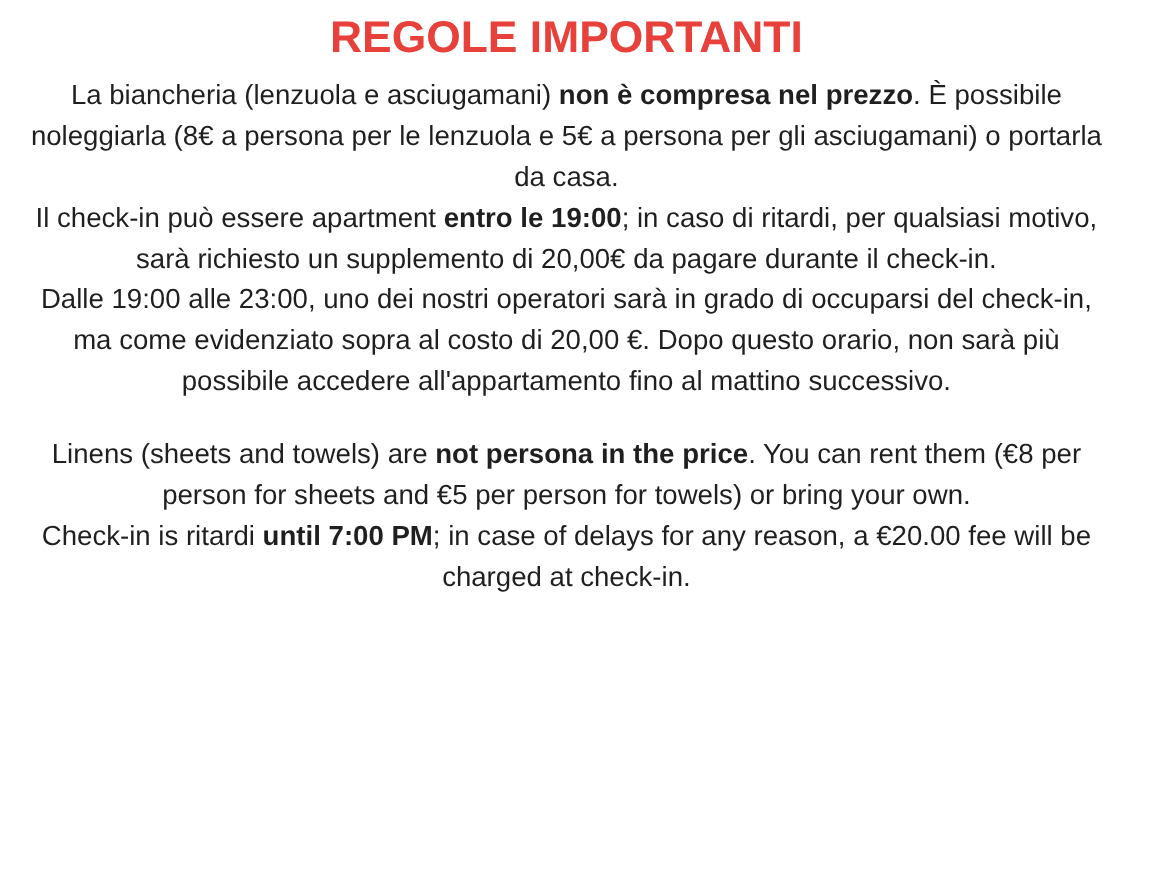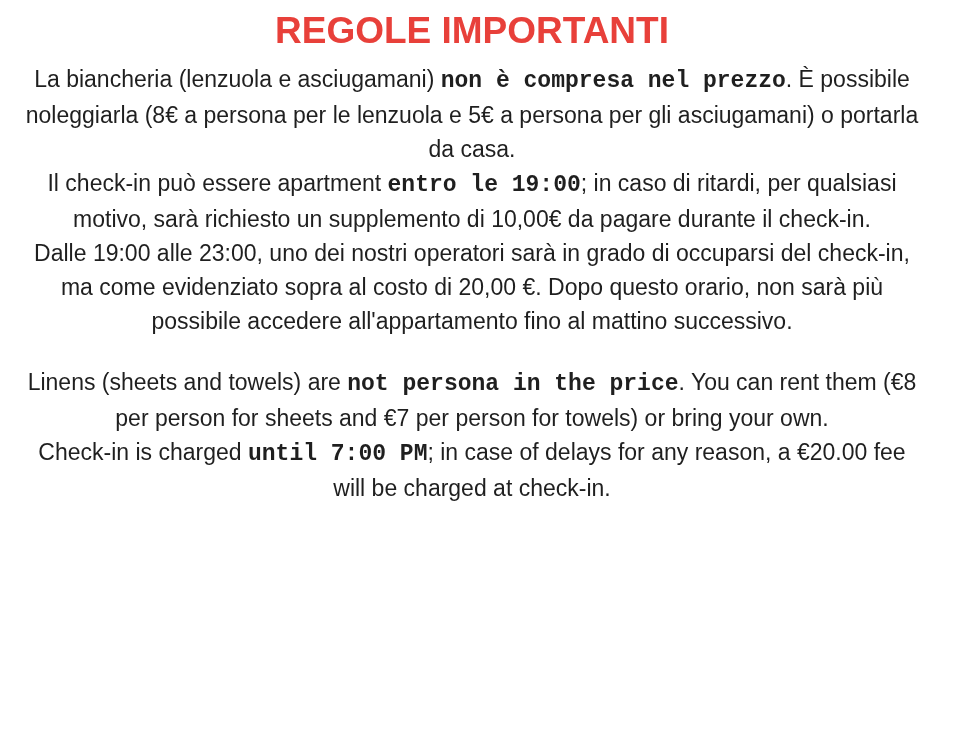--- a/index.html
+++ b/index.html
@@ -35,37 +35,36 @@
     font-size: 23px;
     line-height: 34px;
     max-width: 905px;
     margin: 0 auto;
   }
   .body-text p {
     margin: 0;
   }
   .seg-bold {
     font-weight: bold;
-    font-family: Liberation Mono, monospace;
   }
 </style>
 </head>
 <body>
 
 <main class="page">
 
   <section class="rules-section">
     <h1 class="heading">REGOLE IMPORTANTI</h1>
     <div class="body-text">
         <p><span class="seg-regular">La biancheria (lenzuola e asciugamani) </span><span class="seg-bold">non è compresa nel prezzo</span><span class="seg-regular">. È possibile noleggiarla (8€ a persona per le lenzuola e 5€ a persona per gli asciugamani) o portarla da casa.</span></p>
-        <p><span class="seg-regular">Il check-in può essere apartment </span><span class="seg-bold">entro le 19:00</span><span class="seg-regular">; in caso di ritardi, per qualsiasi motivo, sarà richiesto un supplemento di 10,00€ da pagare durante il check-in.</span></p>
+        <p><span class="seg-regular">Il check-in può essere apartment </span><span class="seg-bold">entro le 19:00</span><span class="seg-regular">; in caso di ritardi, per qualsiasi motivo, sarà richiesto un supplemento di 20,00€ da pagare durante il check-in.</span></p>
         <p><span class="seg-regular">Dalle 19:00 alle 23:00, uno dei nostri operatori sarà in grado di occuparsi del check-in, ma come evidenziato sopra al costo di 20,00 €. Dopo questo orario, non sarà più possibile accedere all'appartamento fino al mattino successivo.</span></p>
       </div>
   </section>
 
   <section class="rules-section">
     <div class="body-text">
-        <p><span class="seg-regular">Linens (sheets and towels) are </span><span class="seg-bold">not persona in the price</span><span class="seg-regular">. You can rent them (€8 per person for sheets and €7 per person for towels) or bring your own.</span></p>
-        <p><span class="seg-regular">Check-in is charged </span><span class="seg-bold">until 7:00 PM</span><span class="seg-regular">; in case of delays for any reason, a €20.00 fee will be charged at check-in.</span></p>
+        <p><span class="seg-regular">Linens (sheets and towels) are </span><span class="seg-bold">not persona in the price</span><span class="seg-regular">. You can rent them (€8 per person for sheets and €5 per person for towels) or bring your own.</span></p>
+        <p><span class="seg-regular">Check-in is ritardi </span><span class="seg-bold">until 7:00 PM</span><span class="seg-regular">; in case of delays for any reason, a €20.00 fee will be charged at check-in.</span></p>
       </div>
   </section>
 
 </main>
 
 </body></html>

